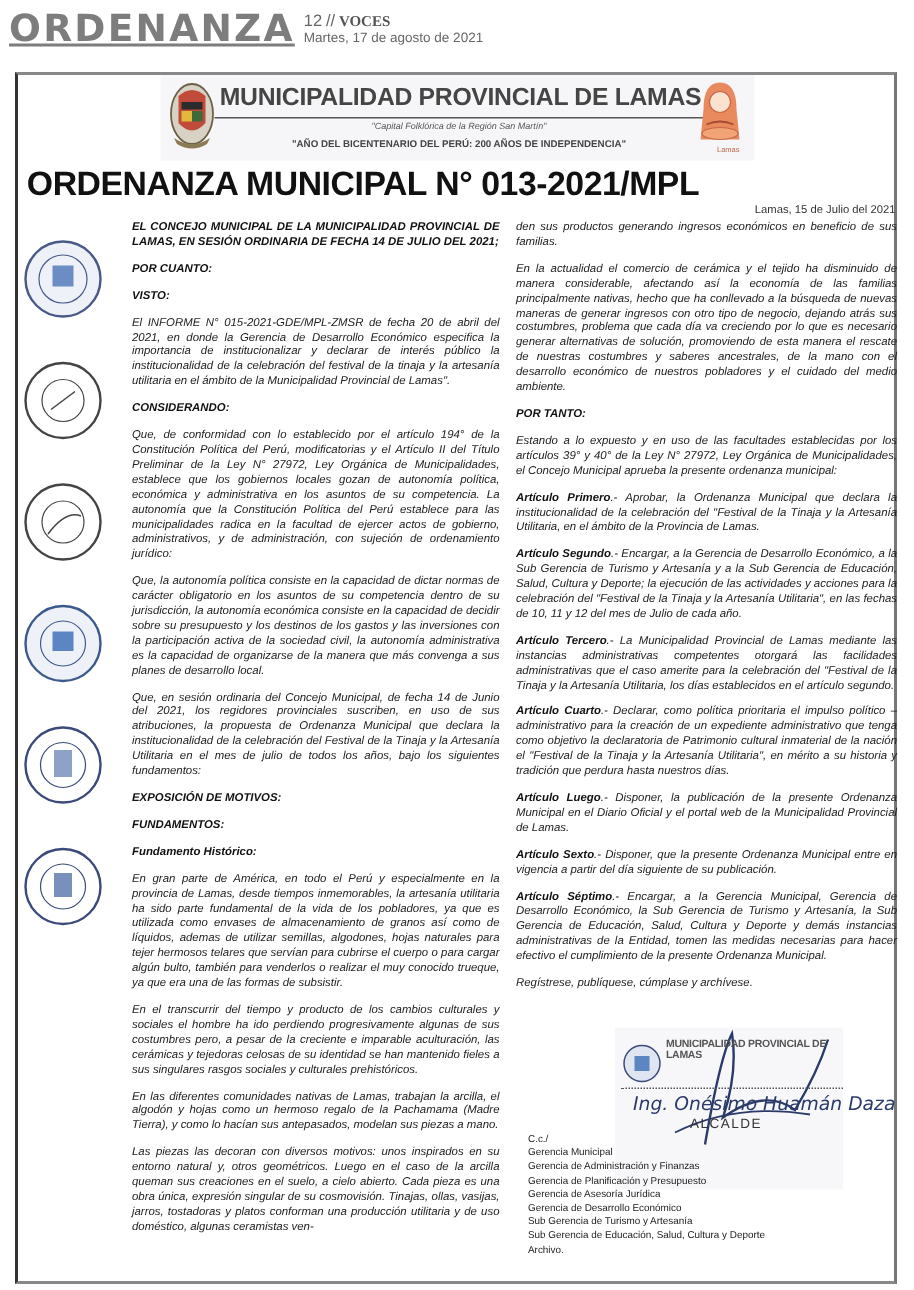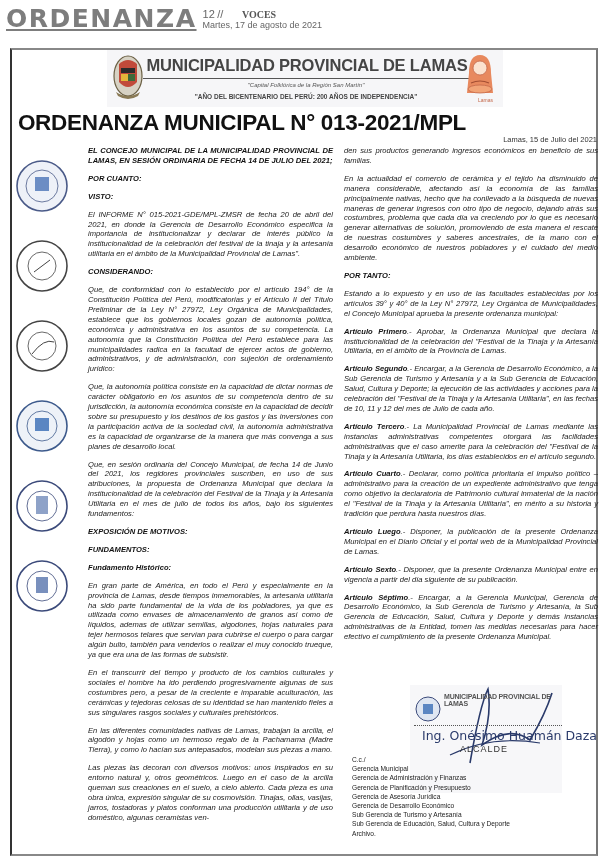--- a/index.html
+++ b/index.html
@@ -3,21 +3,21 @@
 <meta charset="utf-8">
 <style>
   * { box-sizing: border-box; margin: 0; padding: 0; }
   html, body { width: 609px; height: 860px; background: #ffffff; overflow: hidden; }
   body { position: relative; font-family: "Liberation Sans", sans-serif; color: #1a1a1a; }
 
   .masthead { position: absolute; left: 6px; top: 4px; height: 30px; display: flex; align-items: flex-start; }
   .mast-title { font-family: "DejaVu Sans", sans-serif; font-weight: bold; font-size: 25px; color: #7d7d7d; letter-spacing: 1.5px; line-height: 30px; text-decoration: underline; }
   .mast-meta { margin-left: 6px; margin-top: 5px; font-family: "Liberation Sans Narrow","Liberation Sans", sans-serif; font-size: 9px; line-height: 10px; color: #666; }
   .mast-meta .pg { font-size: 11px; color: #666; }
-  .mast-meta .sec { font-family: "Liberation Serif", serif; font-weight: bold; font-size: 10px; color: #555; margin-left: 16px; }
+  .mast-meta .sec { font-family: "Liberation Serif", serif; font-weight: bold; font-size: 10px; color: #555; }
 
   .frame { position: absolute; left: 10px; top: 48px; width: 588px; height: 808px; border-left: 2px solid #333; border-right: 2px solid #777; border-top: 2px solid #888; border-bottom: 2px solid #888; }
 
   .letterhead { position: absolute; left: 107px; top: 50px; width: 396px; height: 57px; background: #f6f6f8; }
   .lh-title { position: absolute; left: 35px; top: 6px; width: 330px; text-align: center; font-weight: bold; font-size: 16.5px; color: #454545; letter-spacing: -0.2px; }
   .lh-rule { position: absolute; left: 36px; top: 28px; width: 326px; height: 1px; background: #555; }
   .lh-motto { position: absolute; left: 36px; top: 32px; width: 326px; text-align: center; font-style: italic; font-size: 6px; color: #555; }
   .lh-year { position: absolute; left: 36px; top: 43px; width: 326px; text-align: center; font-weight: bold; font-size: 6.5px; color: #444; }
   .lh-crest { position: absolute; left: 4px; top: 2px; width: 34px; height: 50px; }
   .lh-mascot { position: absolute; right: 4px; top: 1px; width: 38px; height: 50px; }
@@ -31,21 +31,21 @@
   .col-right { left: 344px; top: 146px; width: 254px; }
   .col p { margin-bottom: 8px; }
   .col .h { font-weight: bold; color: #111; margin-bottom: 8px; }
   .col .lead { font-weight: bold; color: #111; }
   .col .art { font-weight: bold; color: #111; }
 
   .stamps { position: absolute; left: 14px; top: 158px; width: 58px; }
   .stamp { width: 56px; height: 56px; margin-bottom: 20px; }
 
   .signature { position: absolute; left: 410px; top: 685px; width: 152px; height: 108px; background: #f7f7f9; }
-  .sig-name { position: absolute; left: 12px; top: 43px; font-family: "DejaVu Sans", sans-serif; font-size: 12.5px; color: #2a3a6a; white-space: nowrap; }
+  .sig-name { position: absolute; left: 12px; top: 43px; font-family: "DejaVu Sans", sans-serif; font-style: italic; font-size: 12.5px; color: #2a3a6a; white-space: nowrap; }
   .sig-role { position: absolute; left: 50px; top: 59px; font-size: 9px; color: #333; letter-spacing: 1px; }
   .sig-dots { position: absolute; left: 4px; top: 40px; width: 148px; border-top: 1.5px dotted #555; }
   .sig-stamp-text { position: absolute; left: 34px; top: 8px; font-size: 7px; color: #555; font-weight: bold; letter-spacing: -0.2px; }
   .sig-svg { position: absolute; left: 0; top: 0; width: 152px; height: 108px; }
 
   .cc { position: absolute; left: 352px; top: 755px; font-size: 6.6px; line-height: 9.2px; color: #222; }
 </style>
 </head>
 <body>
 
@@ -144,20 +144,21 @@
   <p>En la actualidad el comercio de cerámica y el tejido ha disminuido de manera considerable, afectando así la economía de las familias principalmente nativas, hecho que ha conllevado a la búsqueda de nuevas maneras de generar ingresos con otro tipo de negocio, dejando atrás sus costumbres, problema que cada día va creciendo por lo que es necesario generar alternativas de solución, promoviendo de esta manera el rescate de nuestras costumbres y saberes ancestrales, de la mano con el desarrollo económico de nuestros pobladores y el cuidado del medio ambiente.</p>
   <p class="h">POR TANTO:</p>
   <p>Estando a lo expuesto y en uso de las facultades establecidas por los artículos 39° y 40° de la Ley N° 27972, Ley Orgánica de Municipalidades, el Concejo Municipal aprueba la presente ordenanza municipal:</p>
   <p><span class="art">Artículo Primero</span><span>.- Aprobar, la Ordenanza Municipal que declara la institucionalidad de la celebración del "Festival de la Tinaja y la Artesanía Utilitaria, en el ámbito de la Provincia de Lamas.</span></p>
   <p><span class="art">Artículo Segundo</span><span>.- Encargar, a la Gerencia de Desarrollo Económico, a la Sub Gerencia de Turismo y Artesanía y a la Sub Gerencia de Educación, Salud, Cultura y Deporte; la ejecución de las actividades y acciones para la celebración del "Festival de la Tinaja y la Artesanía Utilitaria", en las fechas de 10, 11 y 12 del mes de Julio de cada año.</span></p>
   <p><span class="art">Artículo Tercero</span><span>.- La Municipalidad Provincial de Lamas mediante las instancias administrativas competentes otorgará las facilidades administrativas que el caso amerite para la celebración del "Festival de la Tinaja y la Artesanía Utilitaria, los días establecidos en el artículo segundo.</span></p>
   <p><span class="art">Artículo Cuarto</span><span>.- Declarar, como política prioritaria el impulso político – administrativo para la creación de un expediente administrativo que tenga como objetivo la declaratoria de Patrimonio cultural inmaterial de la nación el "Festival de la Tinaja y la Artesanía Utilitaria", en mérito a su historia y tradición que perdura hasta nuestros días.</span></p>
   <p><span class="art">Artículo Luego</span><span>.- Disponer, la publicación de la presente Ordenanza Municipal en el Diario Oficial y el portal web de la Municipalidad Provincial de Lamas.</span></p>
   <p><span class="art">Artículo Sexto</span><span>.- Disponer, que la presente Ordenanza Municipal entre en vigencia a partir del día siguiente de su publicación.</span></p>
   <p><span class="art">Artículo Séptimo</span><span>.- Encargar, a la Gerencia Municipal, Gerencia de Desarrollo Económico, la Sub Gerencia de Turismo y Artesanía, la Sub Gerencia de Educación, Salud, Cultura y Deporte y demás instancias administrativas de la Entidad, tomen las medidas necesarias para hacer efectivo el cumplimiento de la presente Ordenanza Municipal.</span></p>
+  <p>Regístrese, publíquese, cúmplase y archívese.</p>
 </div>
 
 <div class="signature">
   <svg class="sig-svg" viewBox="0 0 152 108">
     <circle cx="18" cy="24" r="12" fill="#dfe6f2" stroke="#3b4a7a" stroke-width="1"></circle>
     <rect x="13" y="19" width="10" height="10" fill="#5b86c2"></rect>
     <path d="M60 78 Q70 20 78 4 Q82 30 72 60 Q100 40 120 55 Q135 30 142 8" stroke="#2a3a6a" stroke-width="1.6" fill="none"></path>
     <path d="M40 70 Q80 50 130 58" stroke="#2a3a6a" stroke-width="1.2" fill="none"></path>
   </svg>
   <div class="sig-stamp-text">MUNICIPALIDAD PROVINCIAL DE LAMAS</div>

